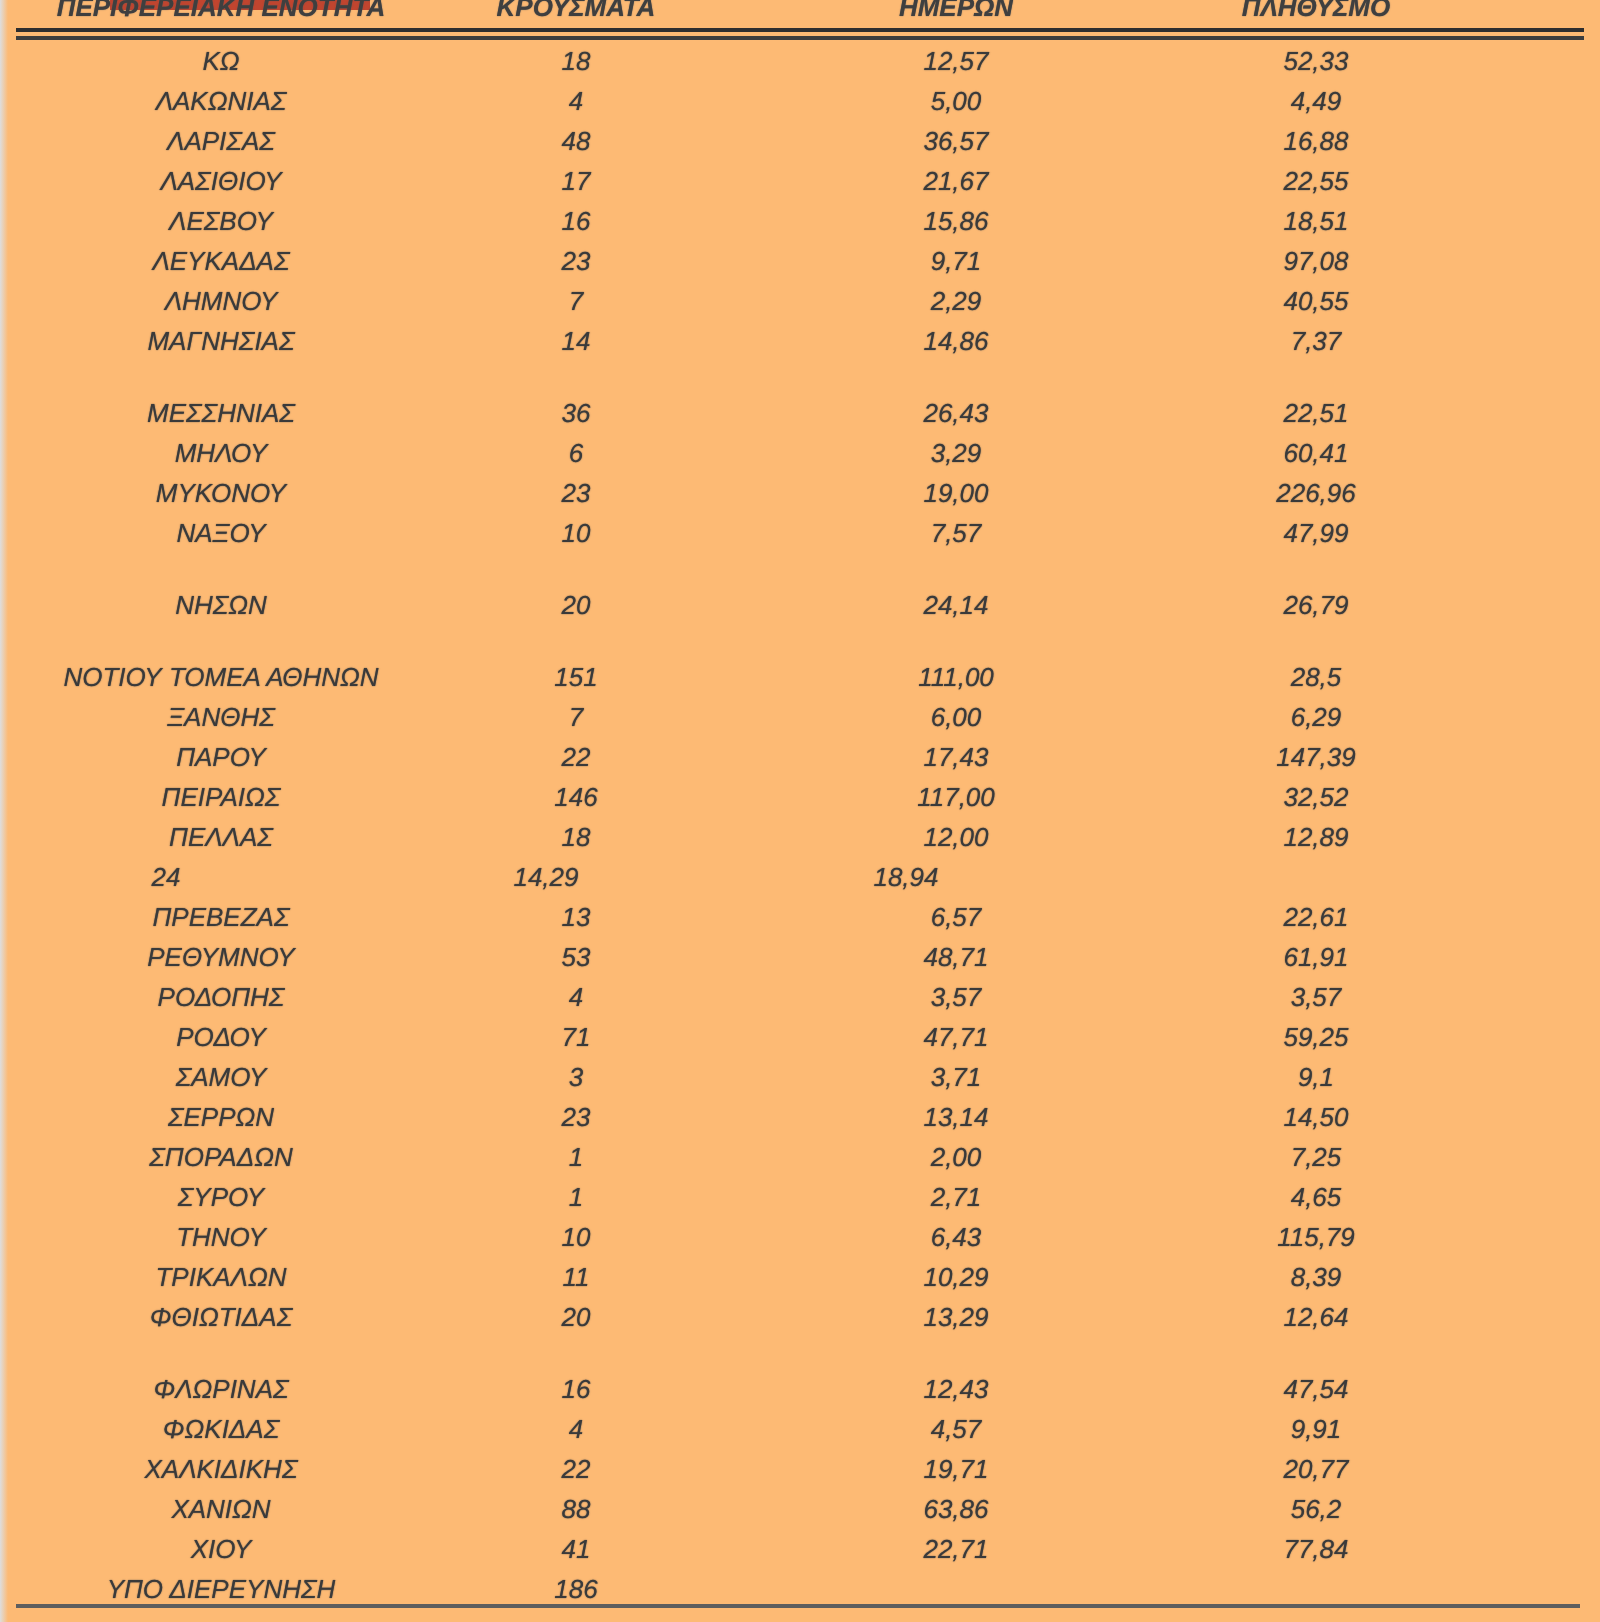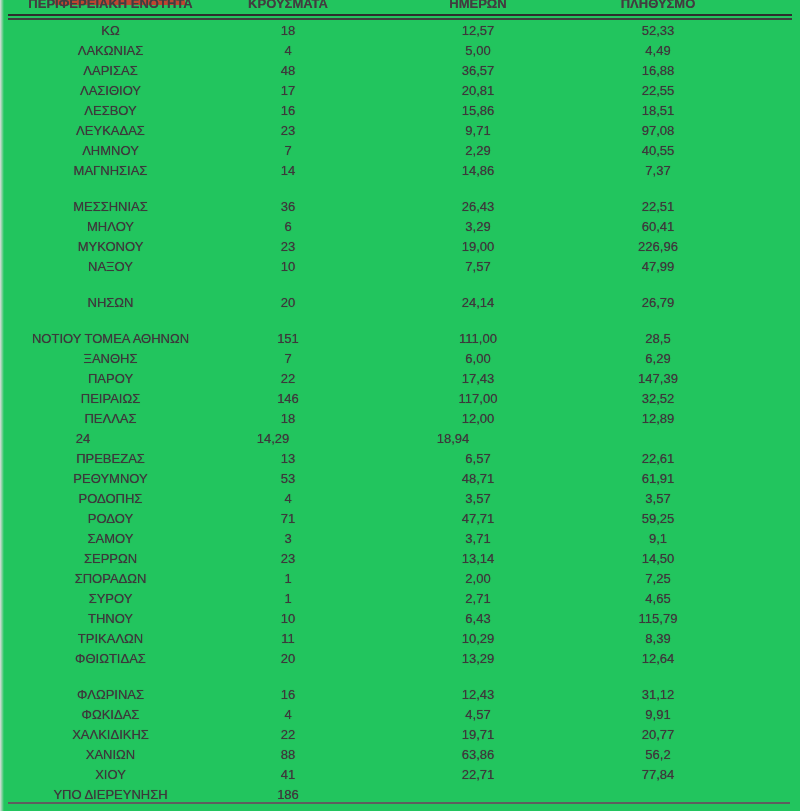--- a/index.html
+++ b/index.html
@@ -4,24 +4,25 @@
 <style>
   html, body {
     margin: 0;
     padding: 0;
     background: #ffffff;
   }
   .page {
     position: relative;
     width: 800px;
     height: 811px;
-    background: #22c55e;
+    background: #fdba74;
     overflow: hidden;
     font-family: "Liberation Sans", sans-serif;
     color: #3a3a3a;
+    font-style: italic;
   }
   
   .left-band {
     position: absolute;
     left: 0; top: 0;
     width: 4px; height: 811px;
     background: linear-gradient(to right, #dedede, rgba(255,255,255,0));
   }
   
   .red-bar {
@@ -124,21 +125,21 @@
     <div class="cell c1">ΛΑΡΙΣΑΣ</div>
     <div class="cell c2">48</div>
     <div class="cell c3">36,57</div>
     <div class="cell c4">16,88</div>
     <div class="cell cfill"></div>
   </div>
 
   <div class="row">
     <div class="cell c1">ΛΑΣΙΘΙΟΥ</div>
     <div class="cell c2">17</div>
-    <div class="cell c3">20,81</div>
+    <div class="cell c3">21,67</div>
     <div class="cell c4">22,55</div>
     <div class="cell cfill"></div>
   </div>
 
   <div class="row">
     <div class="cell c1">ΛΕΣΒΟΥ</div>
     <div class="cell c2">16</div>
     <div class="cell c3">15,86</div>
     <div class="cell c4">18,51</div>
     <div class="cell cfill"></div>
@@ -344,21 +345,21 @@
     <div class="cell c3">13,29</div>
     <div class="cell c4">12,64</div>
     <div class="cell cfill"></div>
   </div>
 </div>
         <div class="group">
   <div class="row">
     <div class="cell c1">ΦΛΩΡΙΝΑΣ</div>
     <div class="cell c2">16</div>
     <div class="cell c3">12,43</div>
-    <div class="cell c4">31,12</div>
+    <div class="cell c4">47,54</div>
     <div class="cell cfill"></div>
   </div>
 
   <div class="row">
     <div class="cell c1">ΦΩΚΙΔΑΣ</div>
     <div class="cell c2">4</div>
     <div class="cell c3">4,57</div>
     <div class="cell c4">9,91</div>
     <div class="cell cfill"></div>
   </div>

